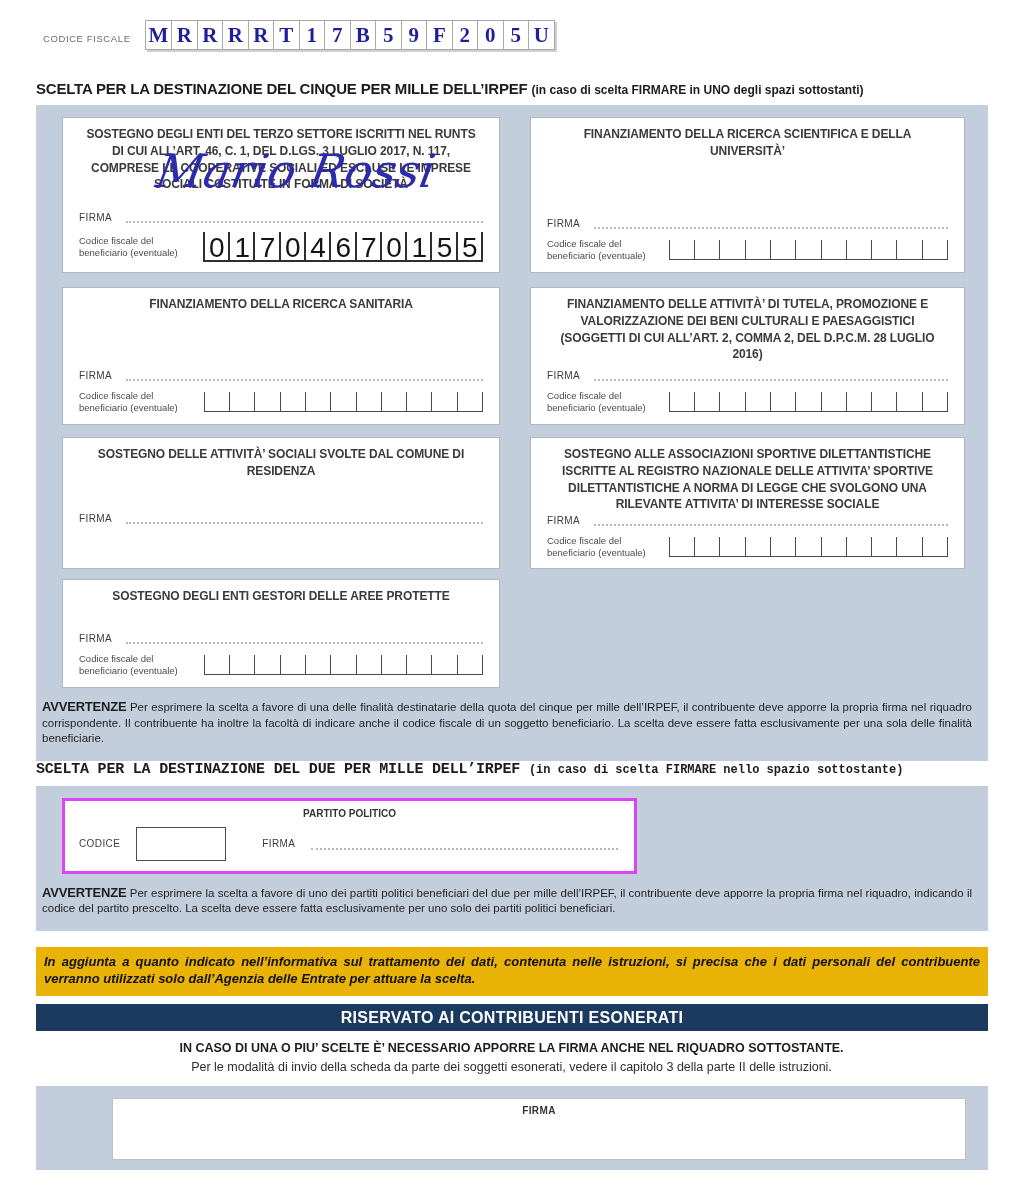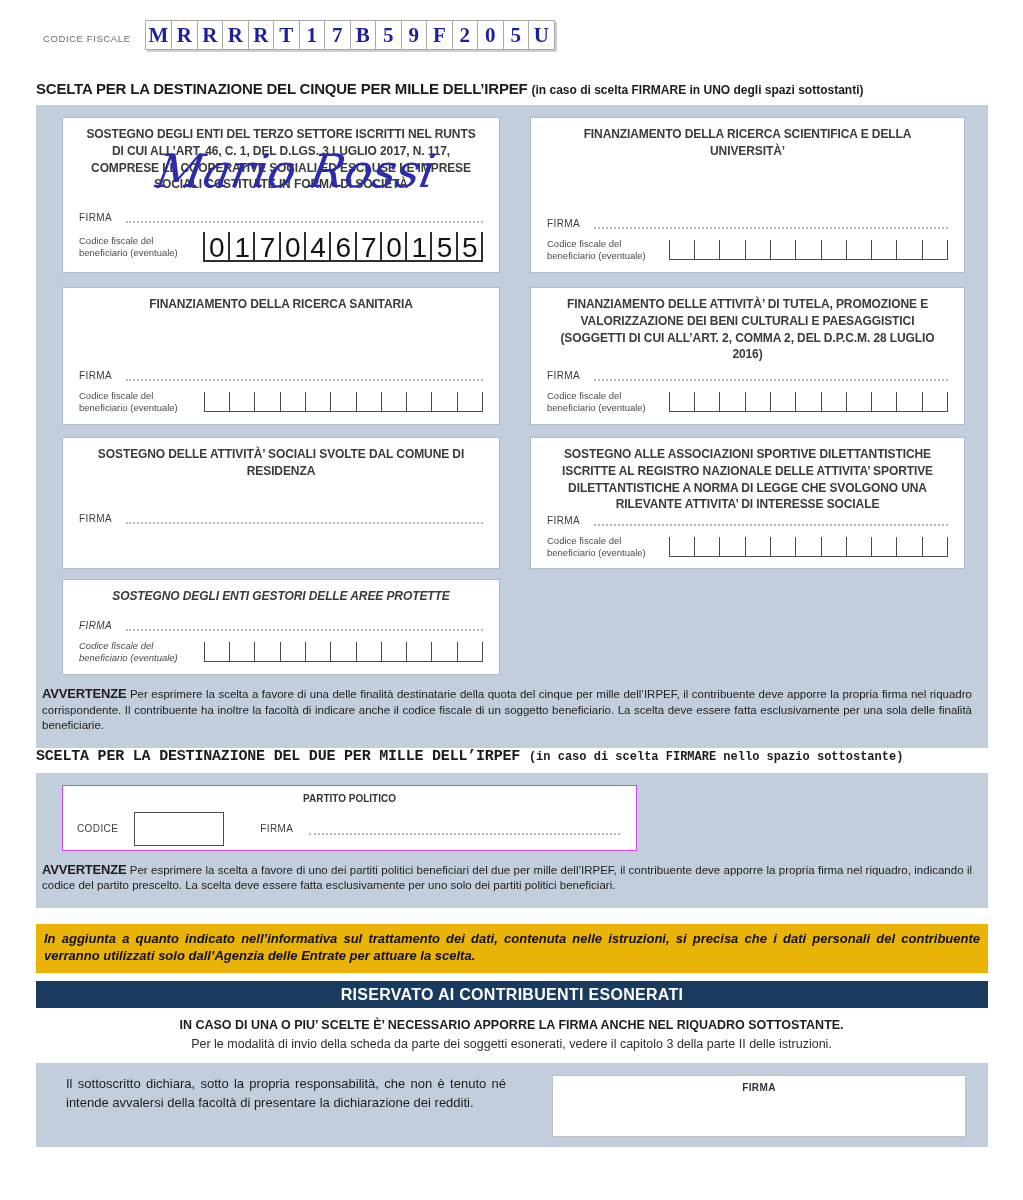--- a/index.html
+++ b/index.html
@@ -52,28 +52,28 @@
     display:flex; align-items:flex-end; justify-content:center;
     font-size:28px; line-height:1; color:#141414; letter-spacing:-1px;
   }
   .signature {
     position:absolute; left:30px; right:0; top:26px; text-align:center;
     font-family:"DejaVu Serif", serif; font-style:italic; font-size:46px;
     color:#2b2bab; transform:skewX(-10deg); white-space:nowrap; pointer-events:auto;
   }
 
   .gap14 { height:14px; } .gap12 { height:12px; } .gap10 { height:10px; }
-  .r1 .wbox { height:156px; } .r2 .wbox { height:138px; } .r3 .wbox { height:132px; } .r4 .wbox { height:96px;font-style:italic; }
+  .r1 .wbox { height:156px; } .r2 .wbox { height:138px; } .r3 .wbox { height:132px; } .r4 .wbox { height:109px; }
 
   .avvertenze { padding:10px 16px 14px 6px; font-size:11.5px; color:#1d1d1d; line-height:1.35; text-align:justify; }
   .avvertenze b { font-size:13px; letter-spacing:-0.2px; }
 
   
   .panel2 { margin-top:0; padding-top:12px; }
-  .partito-box { background:#fff; border:1px solid #d946ef; width:575px; height:66px; margin-left:26px; display:flex; flex-direction:column; }
+  .partito-box { background:#fff; border:3px solid #d946ef; width:575px; height:76px; margin-left:26px; display:flex; flex-direction:column; }
   .partito-title { font-size:10px; font-weight:bold; color:#333; text-align:center; padding-top:7px; }
   .partito-row { display:flex; align-items:center; margin:8px 16px 0 14px; }
   .codice-label { font-size:10px; color:#3c3c3c; letter-spacing:.4px; }
   .codice-rect { width:90px; height:34px; border:1.5px solid #4d4d4d; background:#fff; margin-left:16px; }
   .partito-firma { font-size:10px; color:#3c3c3c; letter-spacing:.4px; margin-left:36px; }
   .partito-dots { flex:1; margin-left:16px; border-bottom:2px dotted #b8b8b8; height:12px; }
 
   
   .privacy {
     width:952px; margin:16px 0 0 36px; background:#eab308; padding:7px 8px 9px 8px;
@@ -316,17 +316,16 @@
   </div>
 </div>
 
 <div class="privacy">In aggiunta a quanto indicato nell’informativa sul trattamento dei dati, contenuta nelle istruzioni, si precisa che i dati personali del contribuente verranno utilizzati solo dall’Agenzia delle Entrate per attuare la scelta.</div>
 
 <div class="banner">RISERVATO AI CONTRIBUENTI ESONERATI</div>
 <div class="eso-line1">IN CASO DI UNA O PIU’ SCELTE È’ NECESSARIO APPORRE LA FIRMA ANCHE NEL RIQUADRO SOTTOSTANTE.</div>
 <div class="eso-line2">Per le modalità di invio della scheda da parte dei soggetti esonerati, vedere il capitolo 3 della parte II delle istruzioni.</div>
 
 <div class="eso-box">
-  <div class="eso-text">Il sottoscritto dichiara, sotto la propria responsabilità, che non è tenuto né intende avvalersi della facoltà di presentare la dichiarazione dei redditi.</div>
   <div class="eso-firma-box">
     <div class="eso-firma-label">FIRMA</div>
   </div>
 </div>
 
 </body></html>

